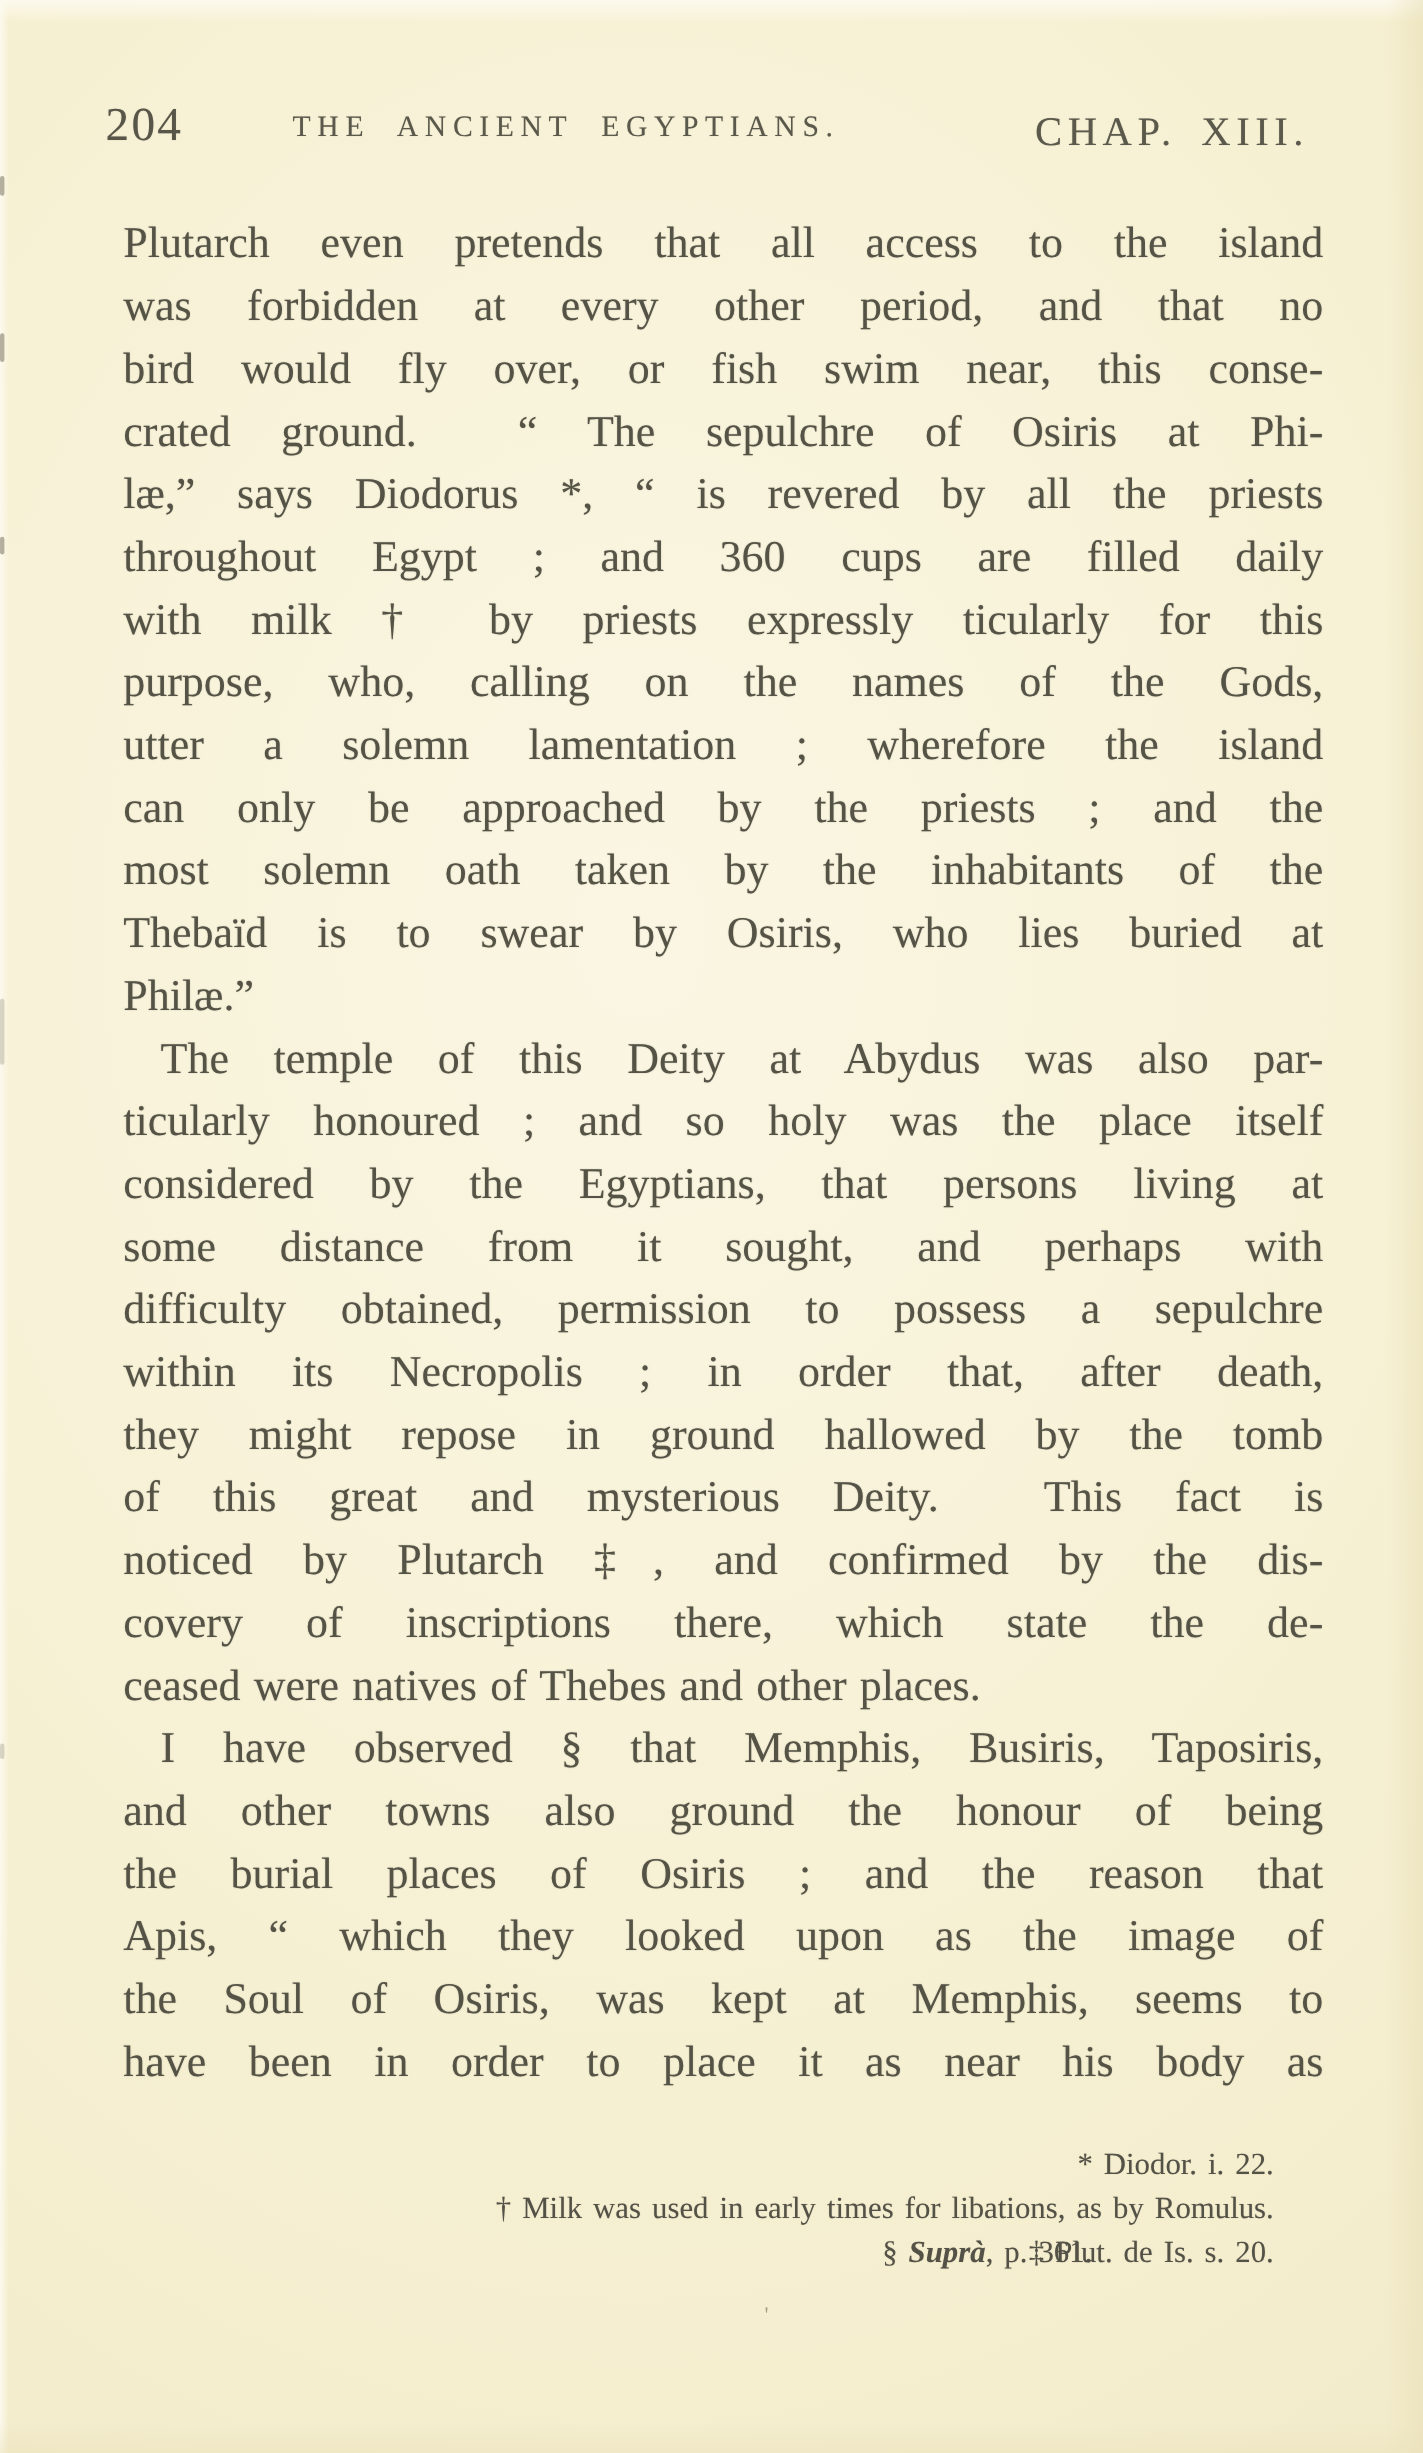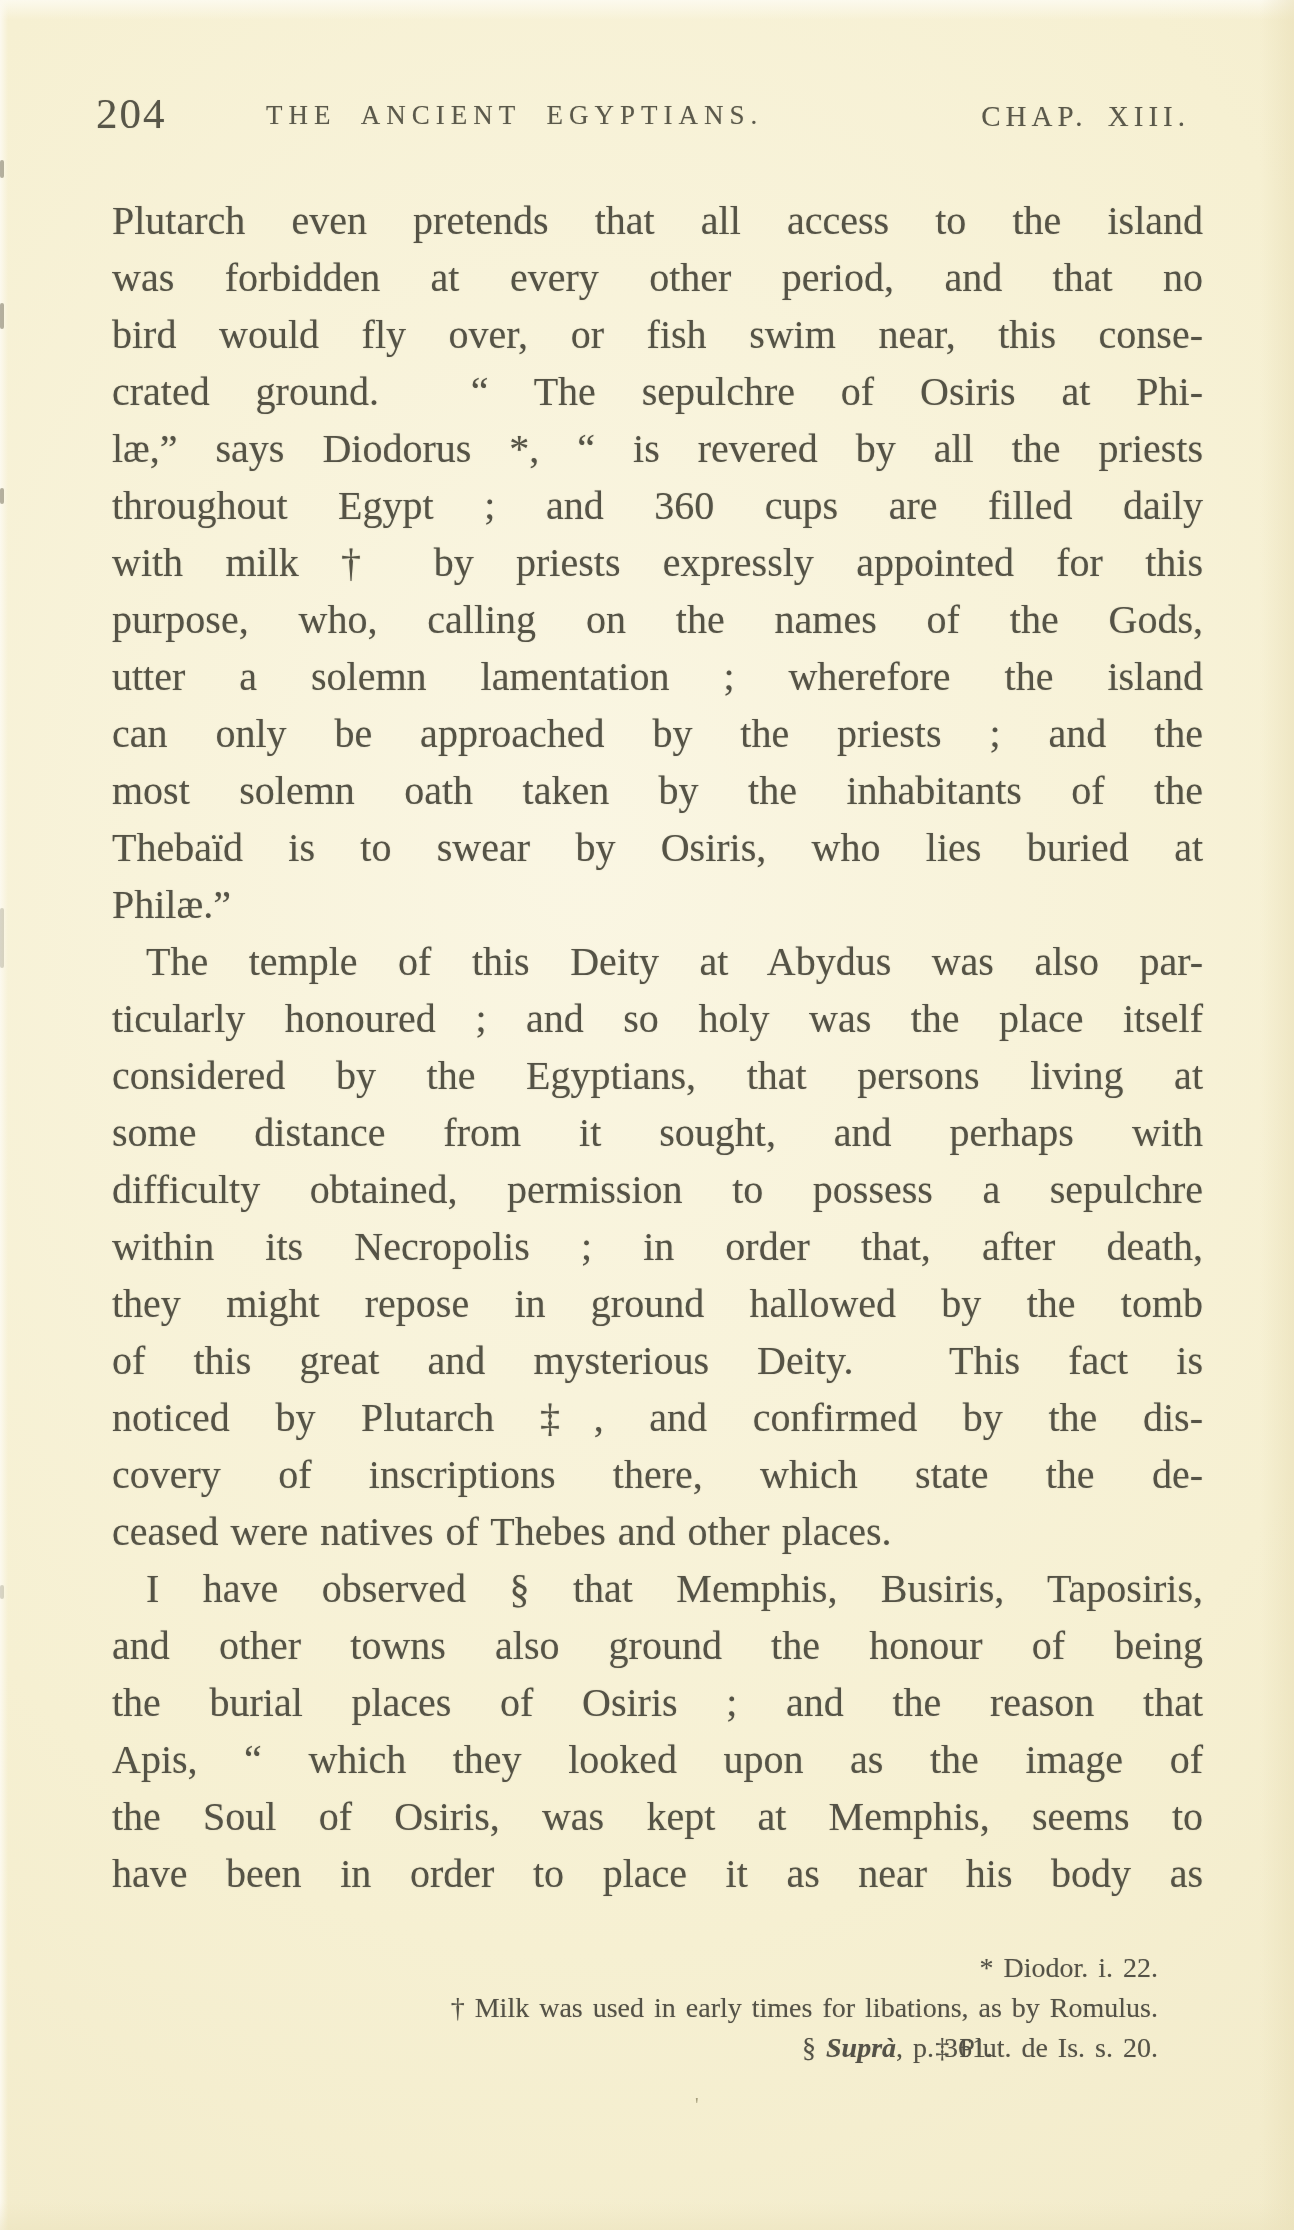--- a/index.html
+++ b/index.html
@@ -61,21 +61,21 @@
   .head-title {
     position: absolute; left: 266px; top: 102px;
     font-size: 27px; line-height: 1;
     letter-spacing: 6px; word-spacing: 13px;
     color: #5b594b;
     text-shadow: 0 0 1px rgba(80,78,64,0.3);
     white-space: nowrap;
   }
   .head-chapter {
     position: absolute; right: 104px; top: 102px;
-    font-size: 29px; line-height: 1;
+    font-size: 37px; line-height: 1;
     letter-spacing: 5px; word-spacing: 8px;
     color: #5b594b;
     text-shadow: 0 0 1px rgba(80,78,64,0.3);
     white-space: nowrap;
     margin-left: 10px;
   }
 
   
   .page-body {
     position: absolute; left: 112px; top: 192px; width: 1091px;
@@ -132,21 +132,21 @@
   </div>
 
   <div class="page-body">
       <div class="paragraph">
         <div class="line">Plutarch even pretends that all access to the island</div>
         <div class="line">was forbidden at every other period, and that no</div>
         <div class="line">bird would fly over, or fish swim near, this conse-</div>
         <div class="line">crated ground.&nbsp; “ The sepulchre of Osiris at Phi-</div>
         <div class="line">læ,” says Diodorus *, “ is revered by all the priests</div>
         <div class="line">throughout Egypt ; and 360 cups are filled daily</div>
-        <div class="line">with milk † by priests expressly appointed for this</div>
+        <div class="line">with milk † by priests expressly ticularly for this</div>
         <div class="line">purpose, who, calling on the names of the Gods,</div>
         <div class="line">utter a solemn lamentation ; wherefore the island</div>
         <div class="line">can only be approached by the priests ; and the</div>
         <div class="line">most solemn oath taken by the inhabitants of the</div>
         <div class="line">Thebaïd is to swear by Osiris, who lies buried at</div>
         <div class="line line-last">Philæ.”</div>
       </div>
       <div class="paragraph indented">
         <div class="line">The temple of this Deity at Abydus was also par-</div>
         <div class="line">ticularly honoured ; and so holy was the place itself</div>

